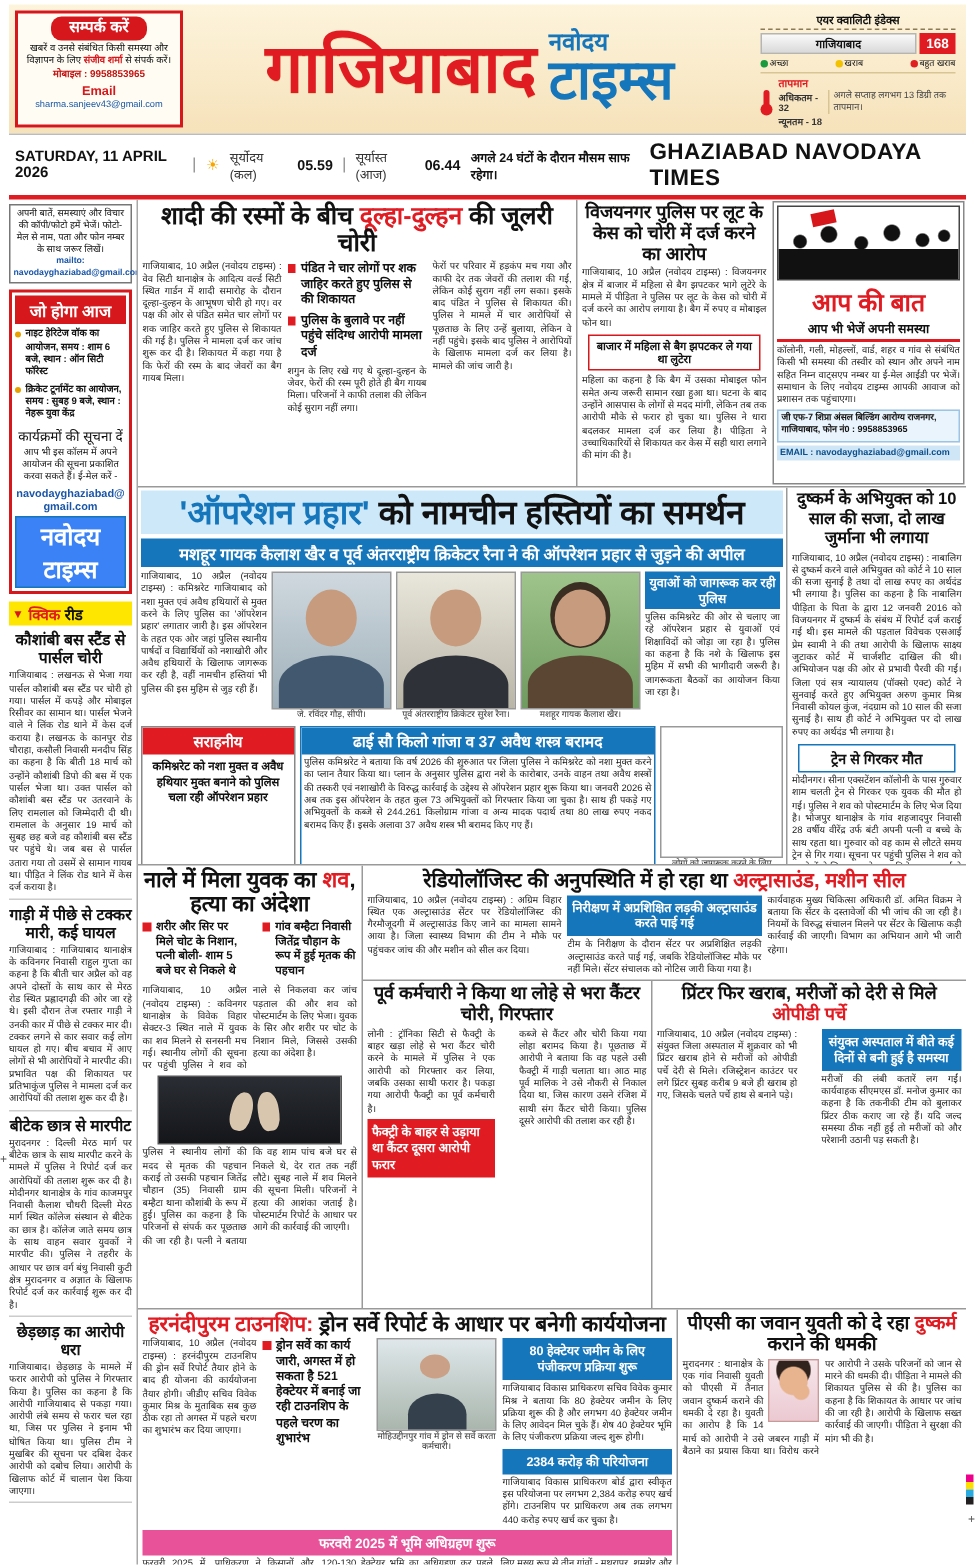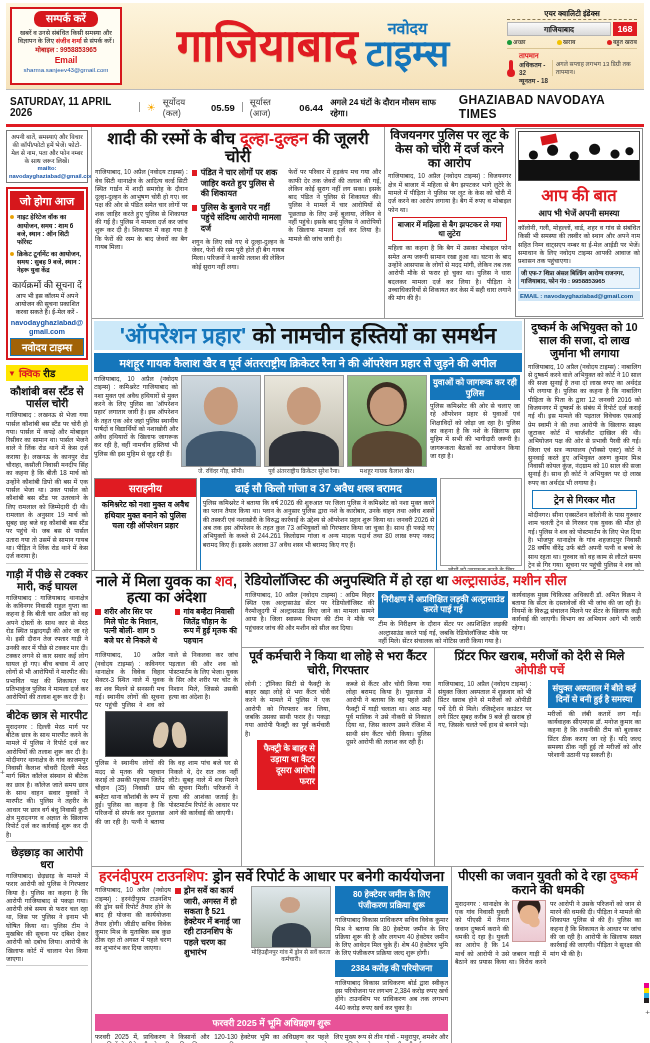--- a/index.html
+++ b/index.html
@@ -12,21 +12,21 @@
 
 .masthead{display:flex;gap:5px;background:linear-gradient(#fdf4dc,#f6e2ba);padding:4px;height:86px;align-items:stretch}
 .contact{width:112px;border:2px solid #d6171c;background:#fffdf3;font-size:6.4px;text-align:center;line-height:1.3;padding:1px}
 .contact .ttl{background:#d6171c;color:#fff;font-weight:bold;font-size:10.5px;border-radius:7px;margin:1px 21px 2px;padding:1px 0}
 .contact .nm{color:#d6171c;font-weight:bold}
 .contact .mob{color:#c21515;font-weight:bold;font-size:6.6px;margin-top:1px}
 .contact .eml{color:#d6171c;font-weight:bold;font-size:8.5px}
 .contact .emv{color:#1a56a8;font-size:6.2px}
 .logo{flex:1;display:flex;align-items:center;justify-content:center;gap:8px}
 .logo .city{color:#e01b22;font-size:45px;font-weight:bold;line-height:.95;text-shadow:0 1px 0 #b7760a33}
-.logo .rt{display:flex;flex-direction:column;align-items:center;line-height:.95}
+.logo .rt{display:flex;flex-direction:column;align-items:flex-start;line-height:.95}
 .logo .nav{color:#1576bb;font-size:16px;font-weight:bold}
 .logo .times{color:#1576bb;font-size:37px;font-weight:bold}
 .aqi{width:136px;font-size:6.3px;padding:1px 3px;display:flex;flex-direction:column;gap:2px}
 .aqi .t{text-align:center;font-weight:bold;font-size:7.5px;border-bottom:1px dashed #8a7a55;padding-bottom:1px}
 .aqi .bar{display:flex;gap:2px}
 .aqi .cityb{flex:1;background:linear-gradient(#fafafa,#d9d9d9);border:1px solid #b5b5b5;text-align:center;font-weight:bold;font-size:7.5px;padding:1px 0}
 .aqi .val{width:24px;background:#e01b22;color:#fff;font-weight:bold;text-align:center;font-size:9px;display:flex;align-items:center;justify-content:center}
 .aqi .legend{display:flex;justify-content:space-between;font-size:6px;border-bottom:1px solid #d9c493;padding-bottom:2px}
 .dot{display:inline-block;width:5px;height:5px;border-radius:50%;margin-right:1px;vertical-align:middle}
 .dg{background:#1a9a3c}.dy{background:#f2c200}.dr{background:#e02020}
@@ -38,39 +38,39 @@
 .aqi .note{border-left:1px solid #d9c493;padding-left:3px;font-size:6.1px;color:#444;line-height:1.25}
 
 
 .dateband{display:flex;align-items:center;border-top:1px solid #bbb;border-bottom:3px solid #e01b22;padding:3px 4px;gap:7px;font-size:8.5px}
 .dateband .d{font-weight:bold;font-size:10px}
 .sun{color:#f7a600;font-size:10px}
 .sep{border-left:1px solid #999;height:10px}
 .dateband .lab{color:#333}
 .dateband .v{font-weight:bold;font-size:9.5px}
 .dateband .w{font-weight:bold;font-size:8.3px}
-.dateband .paper{margin-left:auto;font-weight:bold;font-size:12px;letter-spacing:.3px}
+.dateband .paper{margin-left:auto;font-weight:bold;font-size:15px;letter-spacing:.3px}
 
 
 .content{display:flex}
 .bodytxt{font-size:6.3px;line-height:1.32;text-align:justify;color:#1c1c1c}
 
 
 .sidebar{width:88px;border-right:1px solid #a8a8a8;padding:3px 3px 0 0;height:918px;overflow:hidden}
 .side-note{border:1px solid #777;text-align:center;padding:2px;font-size:6.2px;line-height:1.3}
 .side-note .em{color:#1a56a8;font-weight:bold;font-size:5.8px}
 .today{border:2px solid #d6171c;margin-top:4px;padding:2px;text-align:center}
 .today .ttl{background:#d6171c;color:#fff;font-weight:bold;font-size:11px;padding:2px 0;margin-bottom:3px}
 .today ul{list-style:none;text-align:left}
 .today li{margin-bottom:3px;padding-left:7px;position:relative;font-weight:bold;font-size:6.4px;line-height:1.3}
 .today li::before{content:"";position:absolute;left:0;top:2px;width:4px;height:4px;border-radius:50%;background:#e8a000}
 .today .nt{font-weight:normal;font-size:9px;margin:3px 0 1px}
 .today .ntxt{font-size:6.3px;line-height:1.3}
 .today .em{color:#1a56a8;font-weight:bold;font-size:7.3px;margin:2px 0;word-break:break-all}
-.today .logo2{background:#a16207;color:#fff;font-weight:bold;font-size:10px;padding:1px 0;border:1px solid #1576bb;margin-top:2px}
+.today .logo2{background:#3b82f6;color:#fff;font-weight:bold;font-size:16px;padding:1px 0;border:1px solid #1576bb;margin-top:2px}
 .quick{display:flex;background:#ffe600;margin:5px 0 2px;font-weight:bold;align-items:center;padding:1px 2px;gap:3px;font-size:10px}
 .quick .tri{color:#d6171c;font-size:8px}
 .side-story h3{font-size:10.5px;text-align:center;margin:4px 0 2px;line-height:1.15}
 .side-story{border-bottom:1px solid #ccc;padding-bottom:2px}
 
 
 .main{flex:1;display:flex;flex-direction:column}
 .row1{display:flex;border-bottom:1px solid #999;height:192px;overflow:hidden}
 .jw{width:292px;padding:2px 3px}
 .jw h2{font-size:16.5px;text-align:center;line-height:1.1;margin-bottom:3px}
@@ -135,25 +135,25 @@
 .shav{width:150px;padding:2px 3px;border-right:1px solid #999}
 .shav h2{font-size:14.5px;text-align:center;line-height:1.12;margin-bottom:2px}
 .bls{display:flex;gap:16px;margin:2px 0}
 .bls .bl{flex:1;font-size:7.6px}
 .feet{height:46px;margin:2px 10px;background:linear-gradient(#2a2d33,#14161a);position:relative;border:1px solid #555;overflow:hidden}
 .feet::before,.feet::after{content:"";position:absolute;top:10px;width:14px;height:26px;border-radius:46% 46% 40% 40%;background:#d8c6ae;transform:rotate(14deg)}
 .feet::before{left:48px}.feet::after{left:66px;transform:rotate(-8deg)}
 .c2{columns:2;column-gap:4px}
 .colB{flex:1;display:flex;flex-direction:column}
 .radiol{padding:2px 3px;border-bottom:1px solid #999}
-.radiol h2{font-size:13.5px;line-height:1.15;margin-bottom:2px}
+.radiol h2{font-size:13.5px;text-align:center;line-height:1.15;margin-bottom:2px}
 .flex3{display:flex;gap:4px}
 .flex3>div{flex:1}
 .bluebox{background:#1576bb;color:#fff;font-weight:bold;font-size:8.4px;text-align:center;padding:3px;line-height:1.3;margin-bottom:2px}
-.redbox{background:#e01b22;color:#fff;font-weight:bold;font-size:8.4px;text-align:right;padding:3px;line-height:1.3;margin:2px 12px}
+.redbox{background:#e01b22;color:#fff;font-weight:bold;font-size:8.4px;text-align:left;padding:3px;line-height:1.3;margin:2px 0}
 .lowrow{display:flex;flex:1}
 .canter{width:192px;padding:2px 3px}
 .canter h2{font-size:12px;text-align:center;line-height:1.15;margin-bottom:2px}
 .flex2{display:flex;gap:16px}
 .flex2>div{flex:1}
 .printer{flex:1;border-left:1px solid #999;padding:2px 3px}
 .printer h2{font-size:12px;text-align:center;line-height:1.15;margin-bottom:2px}
 
 .row4{display:flex;height:178px;overflow:hidden}
 .harn{width:360px;padding:2px 3px;border-right:1px solid #999}

